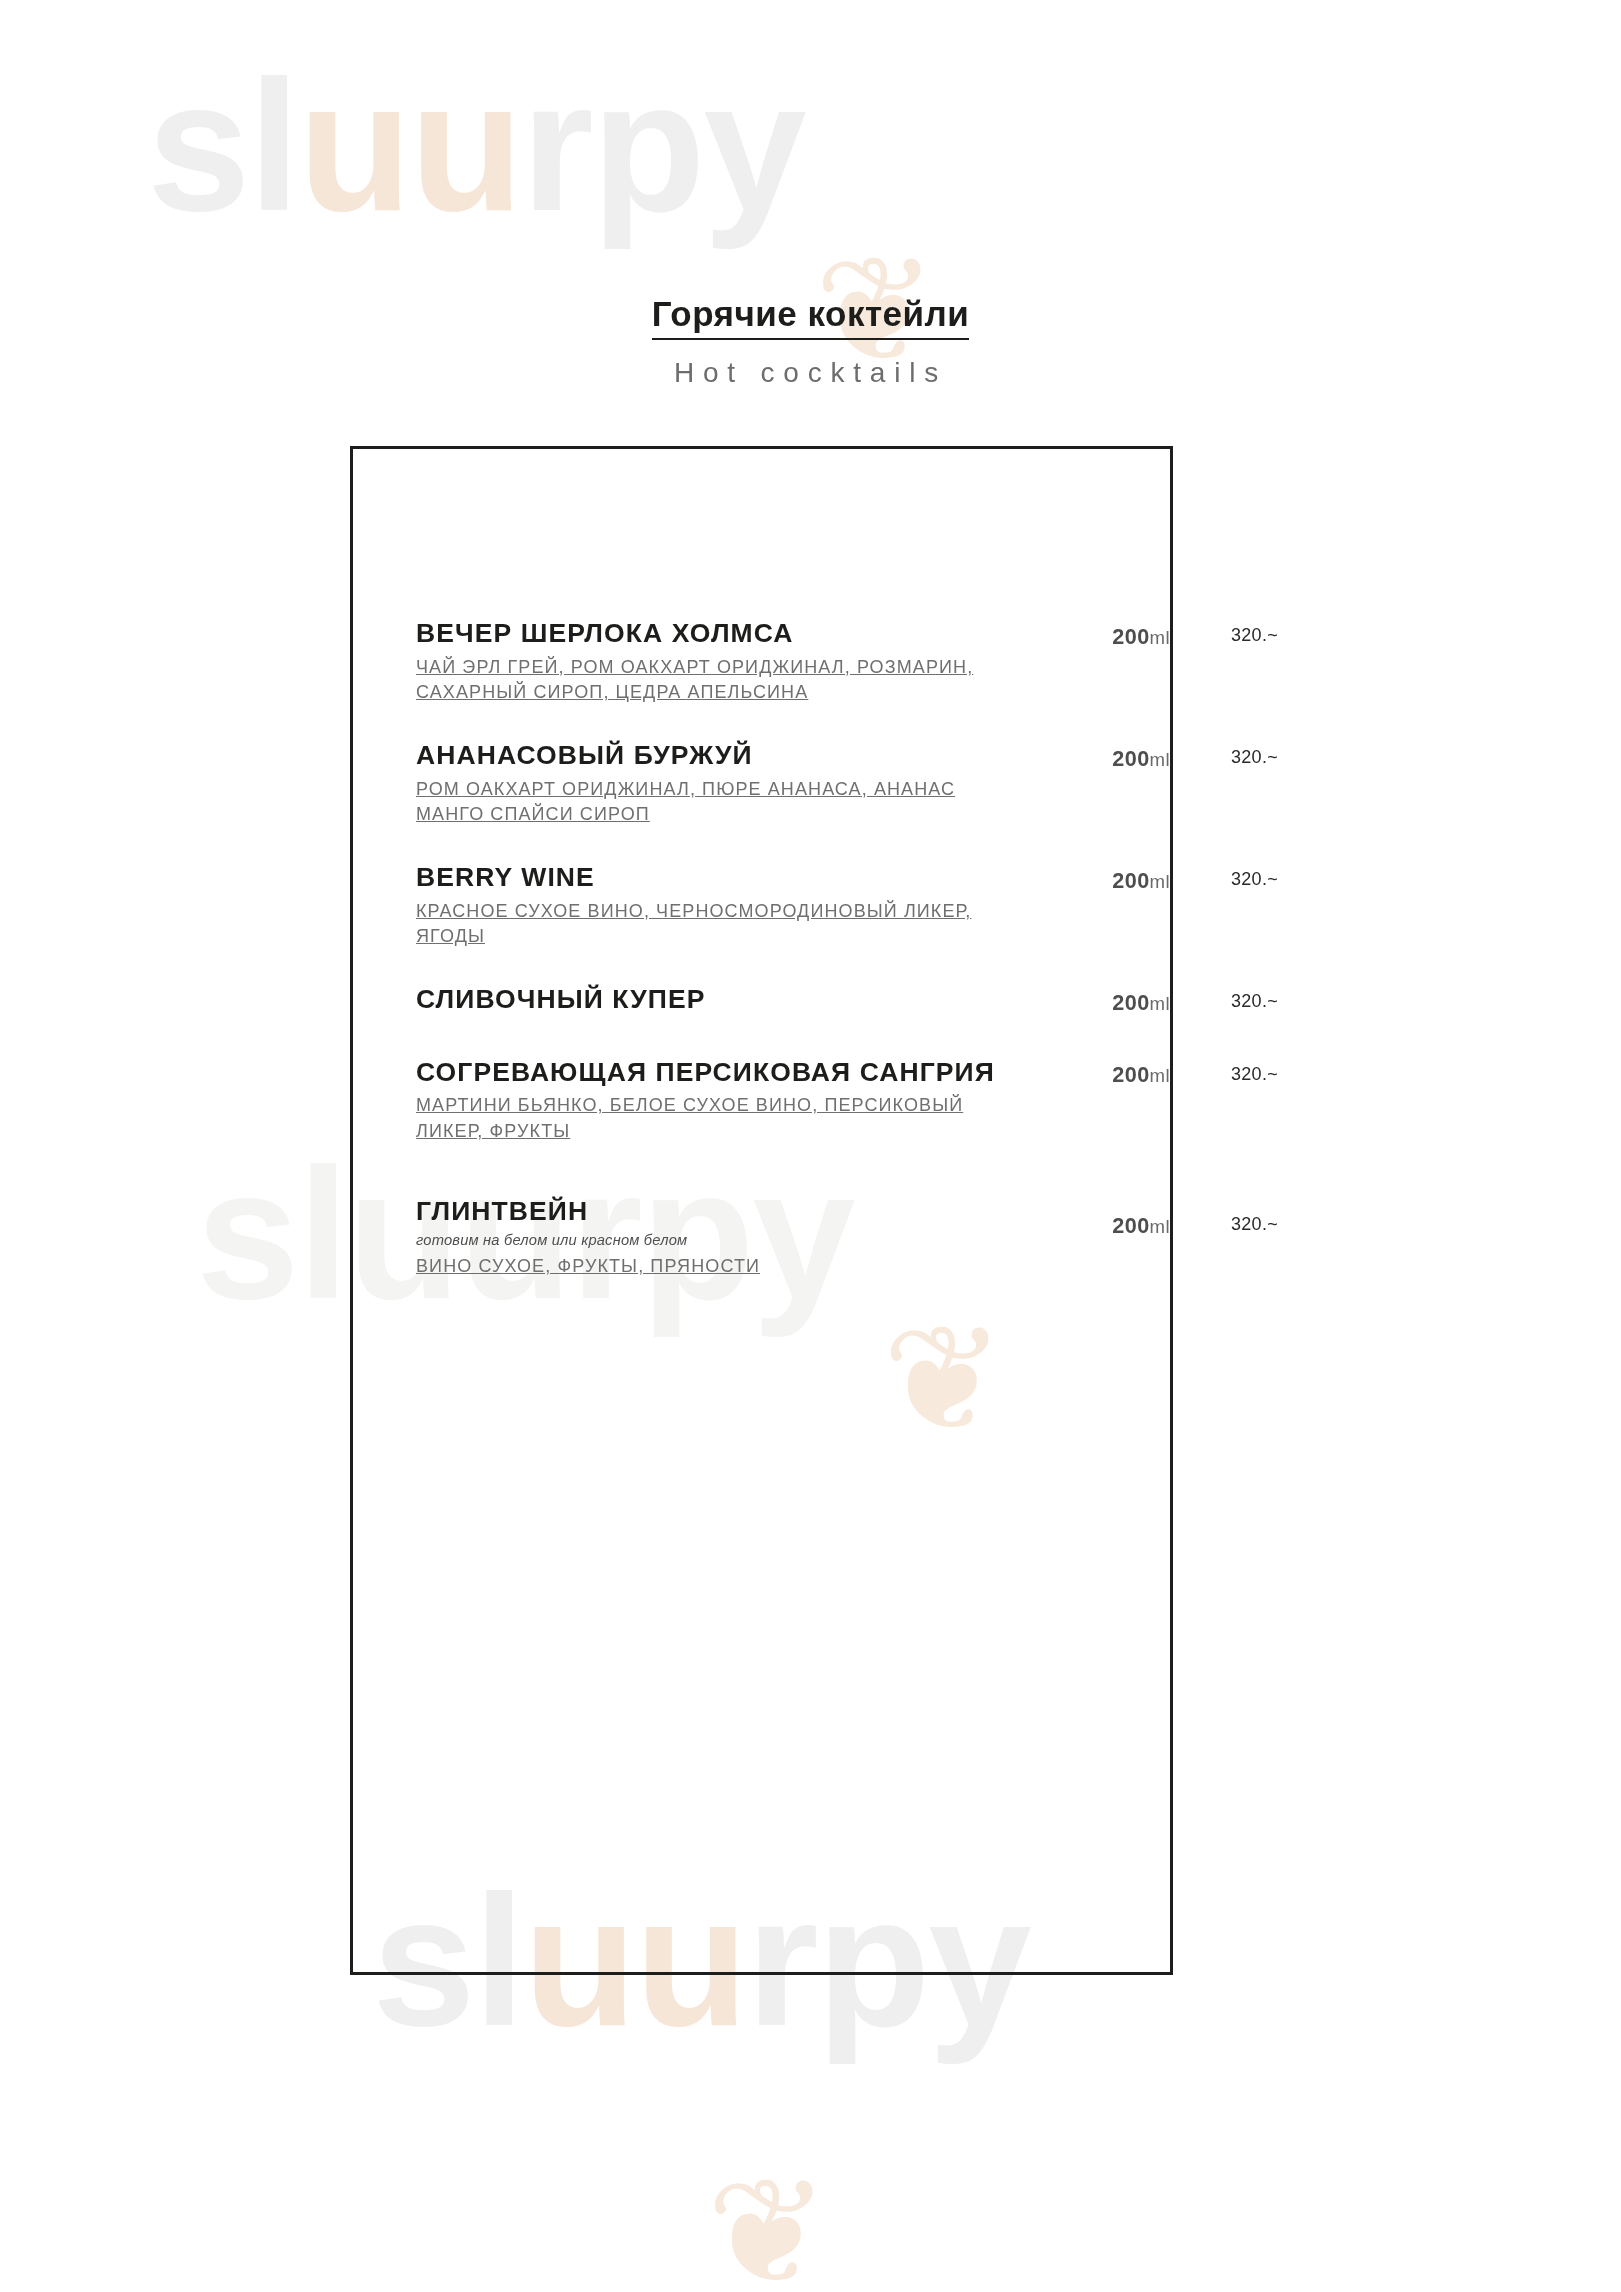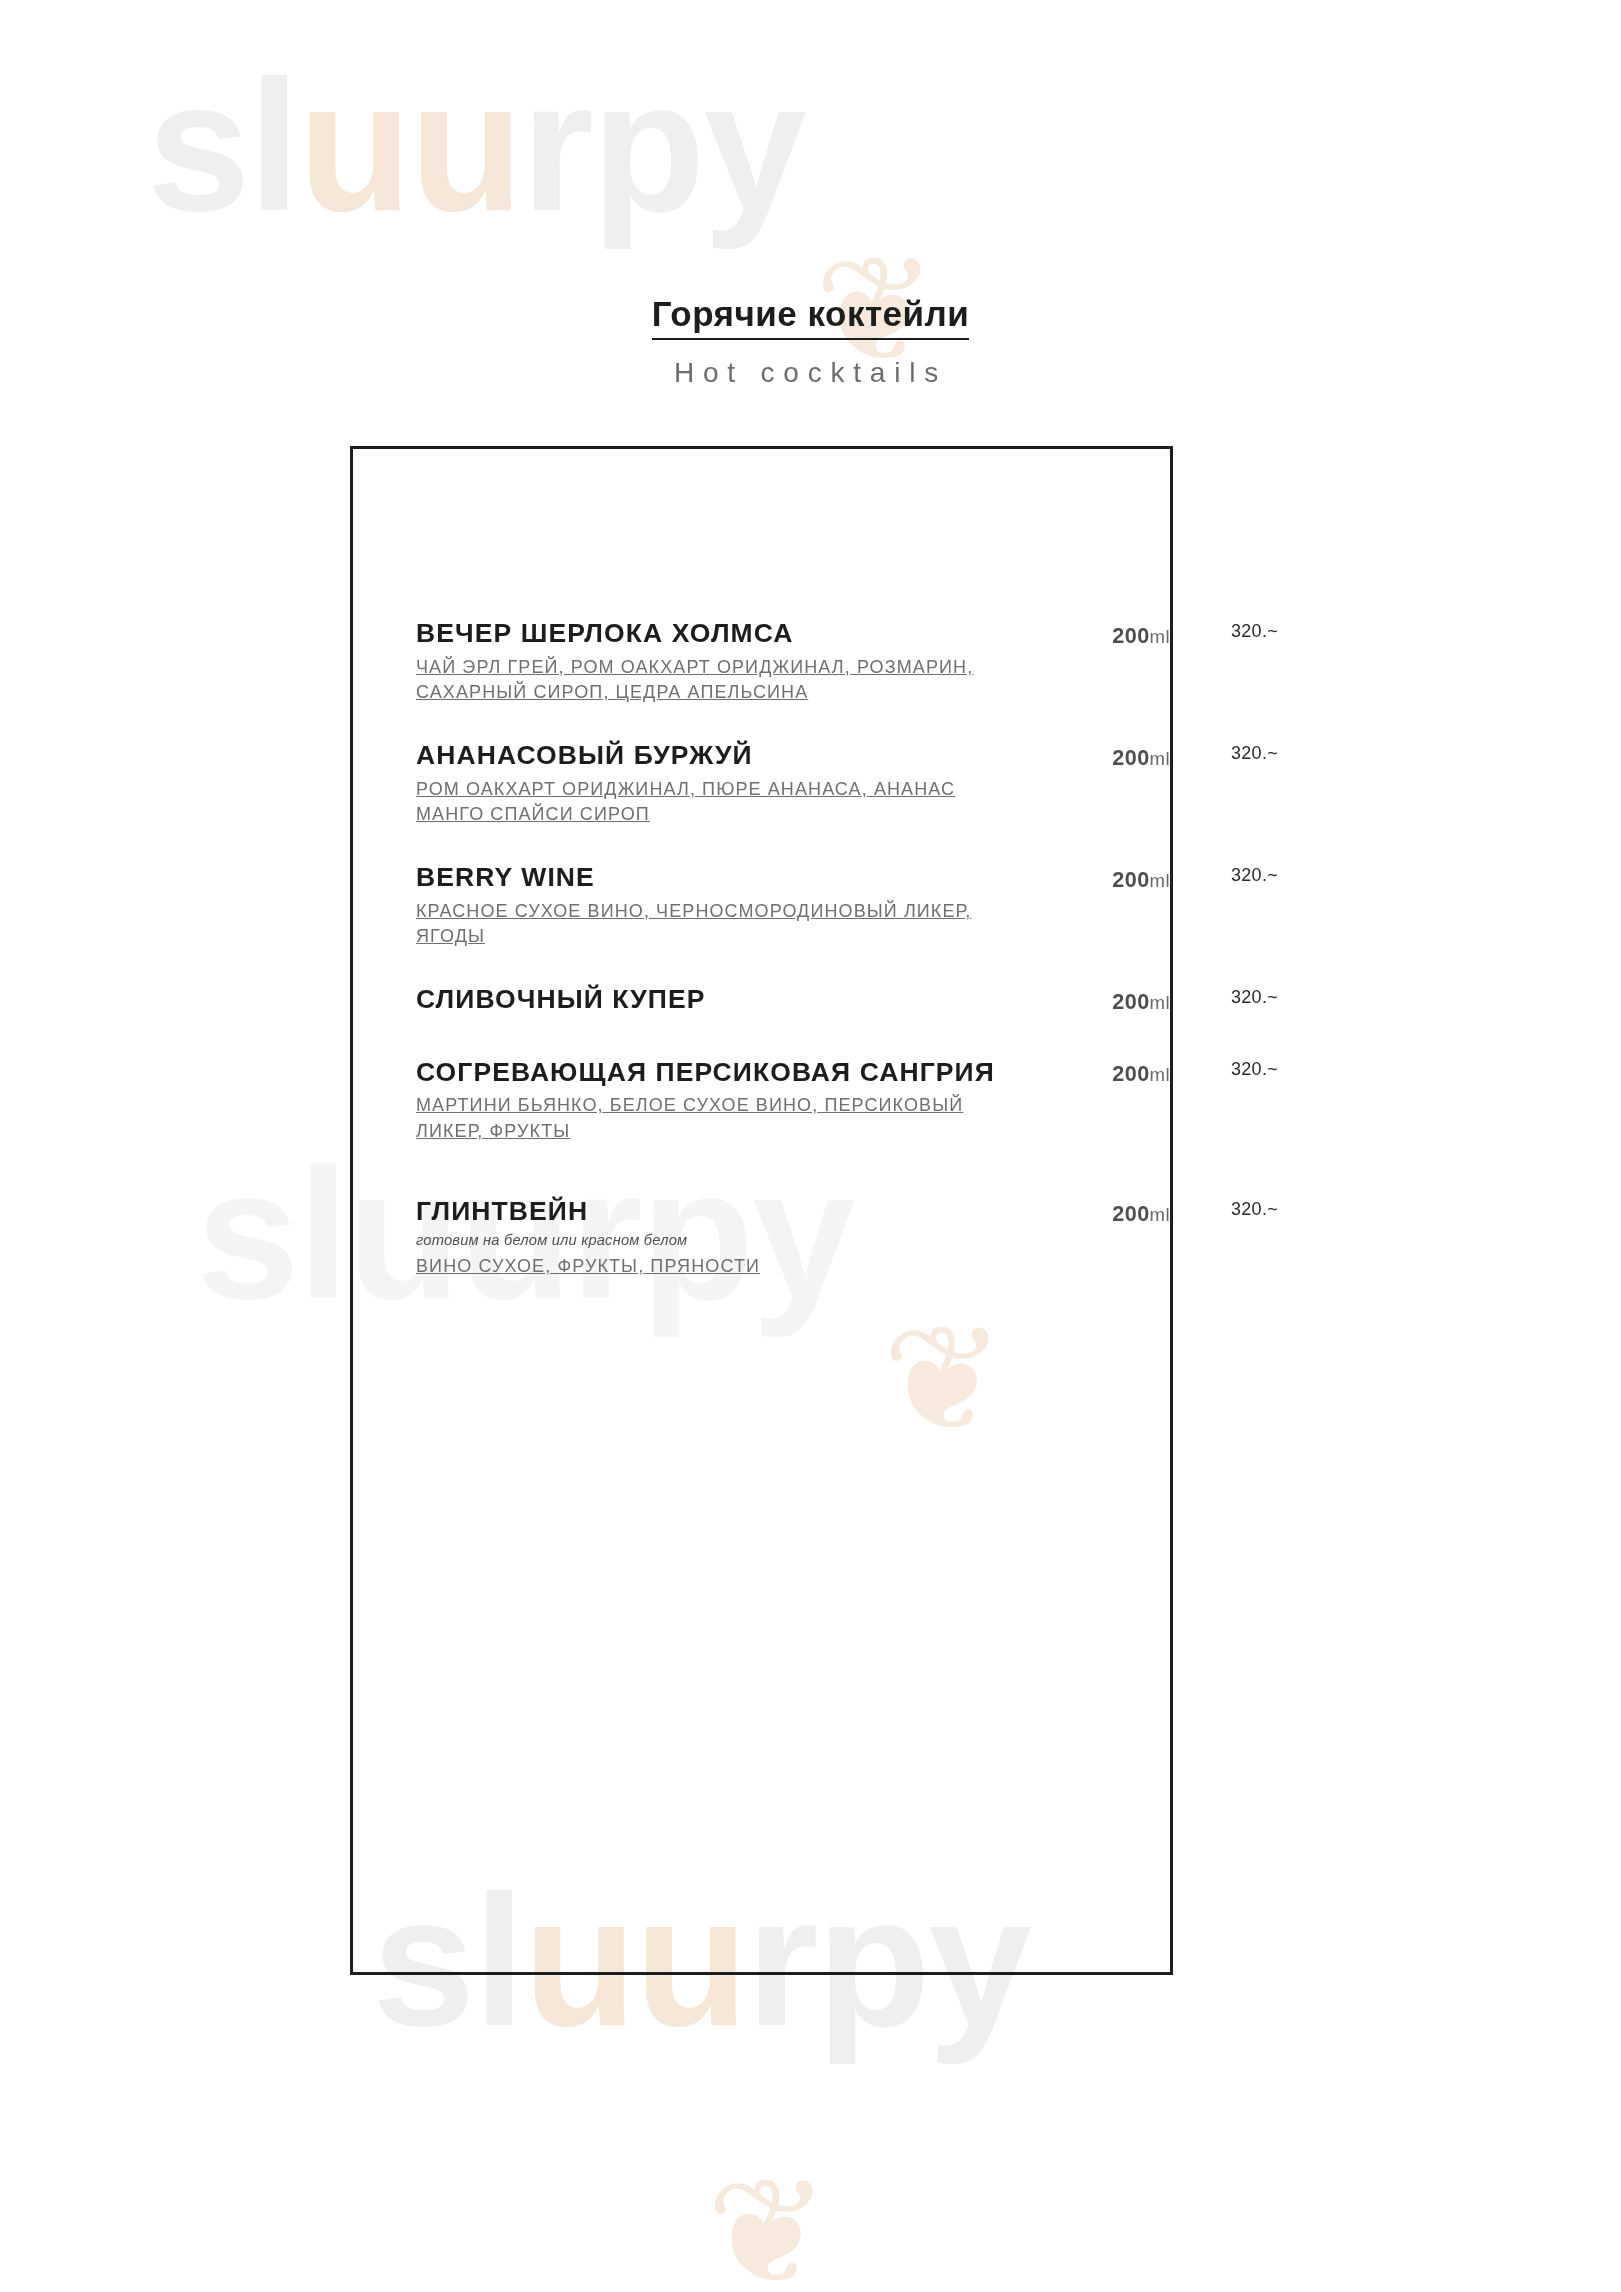--- a/index.html
+++ b/index.html
@@ -97,21 +97,21 @@
     top: 617px;
     left: 416px;
     width: 863px;
   }
   .item {
     position: relative;
     margin-bottom: 33px;
   }
   .item-row {
     display: flex;
-    align-items: flex-start;
+    align-items: center;
   }
   .item-name {
     flex: 0 0 627px;
     font-size: 26.5px;
     font-weight: bold;
     color: #1d1d1b;
     letter-spacing: 1.1px;
     line-height: 1.28;
     text-transform: uppercase;
   }

